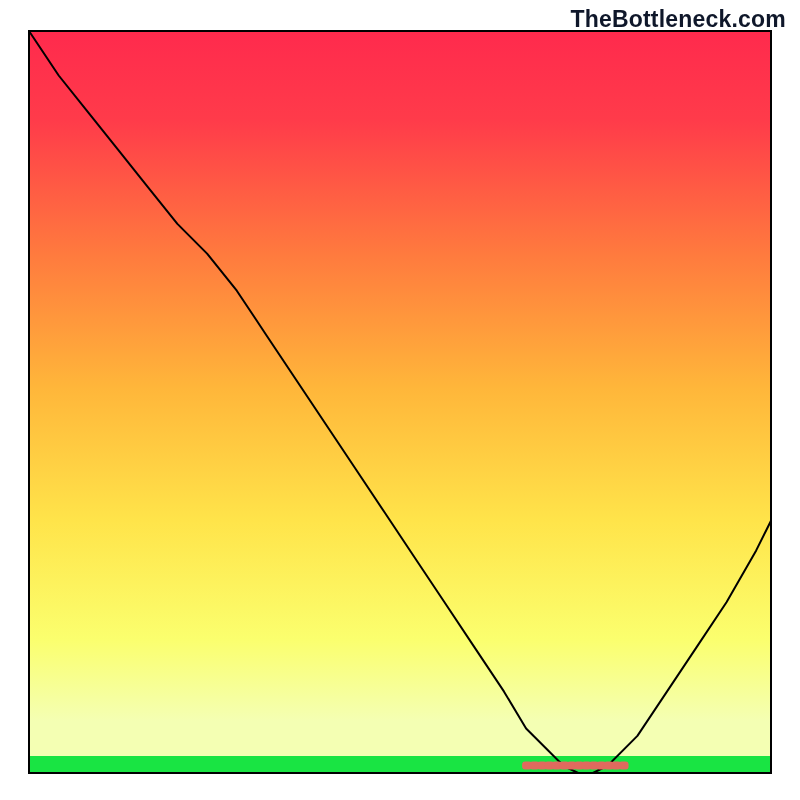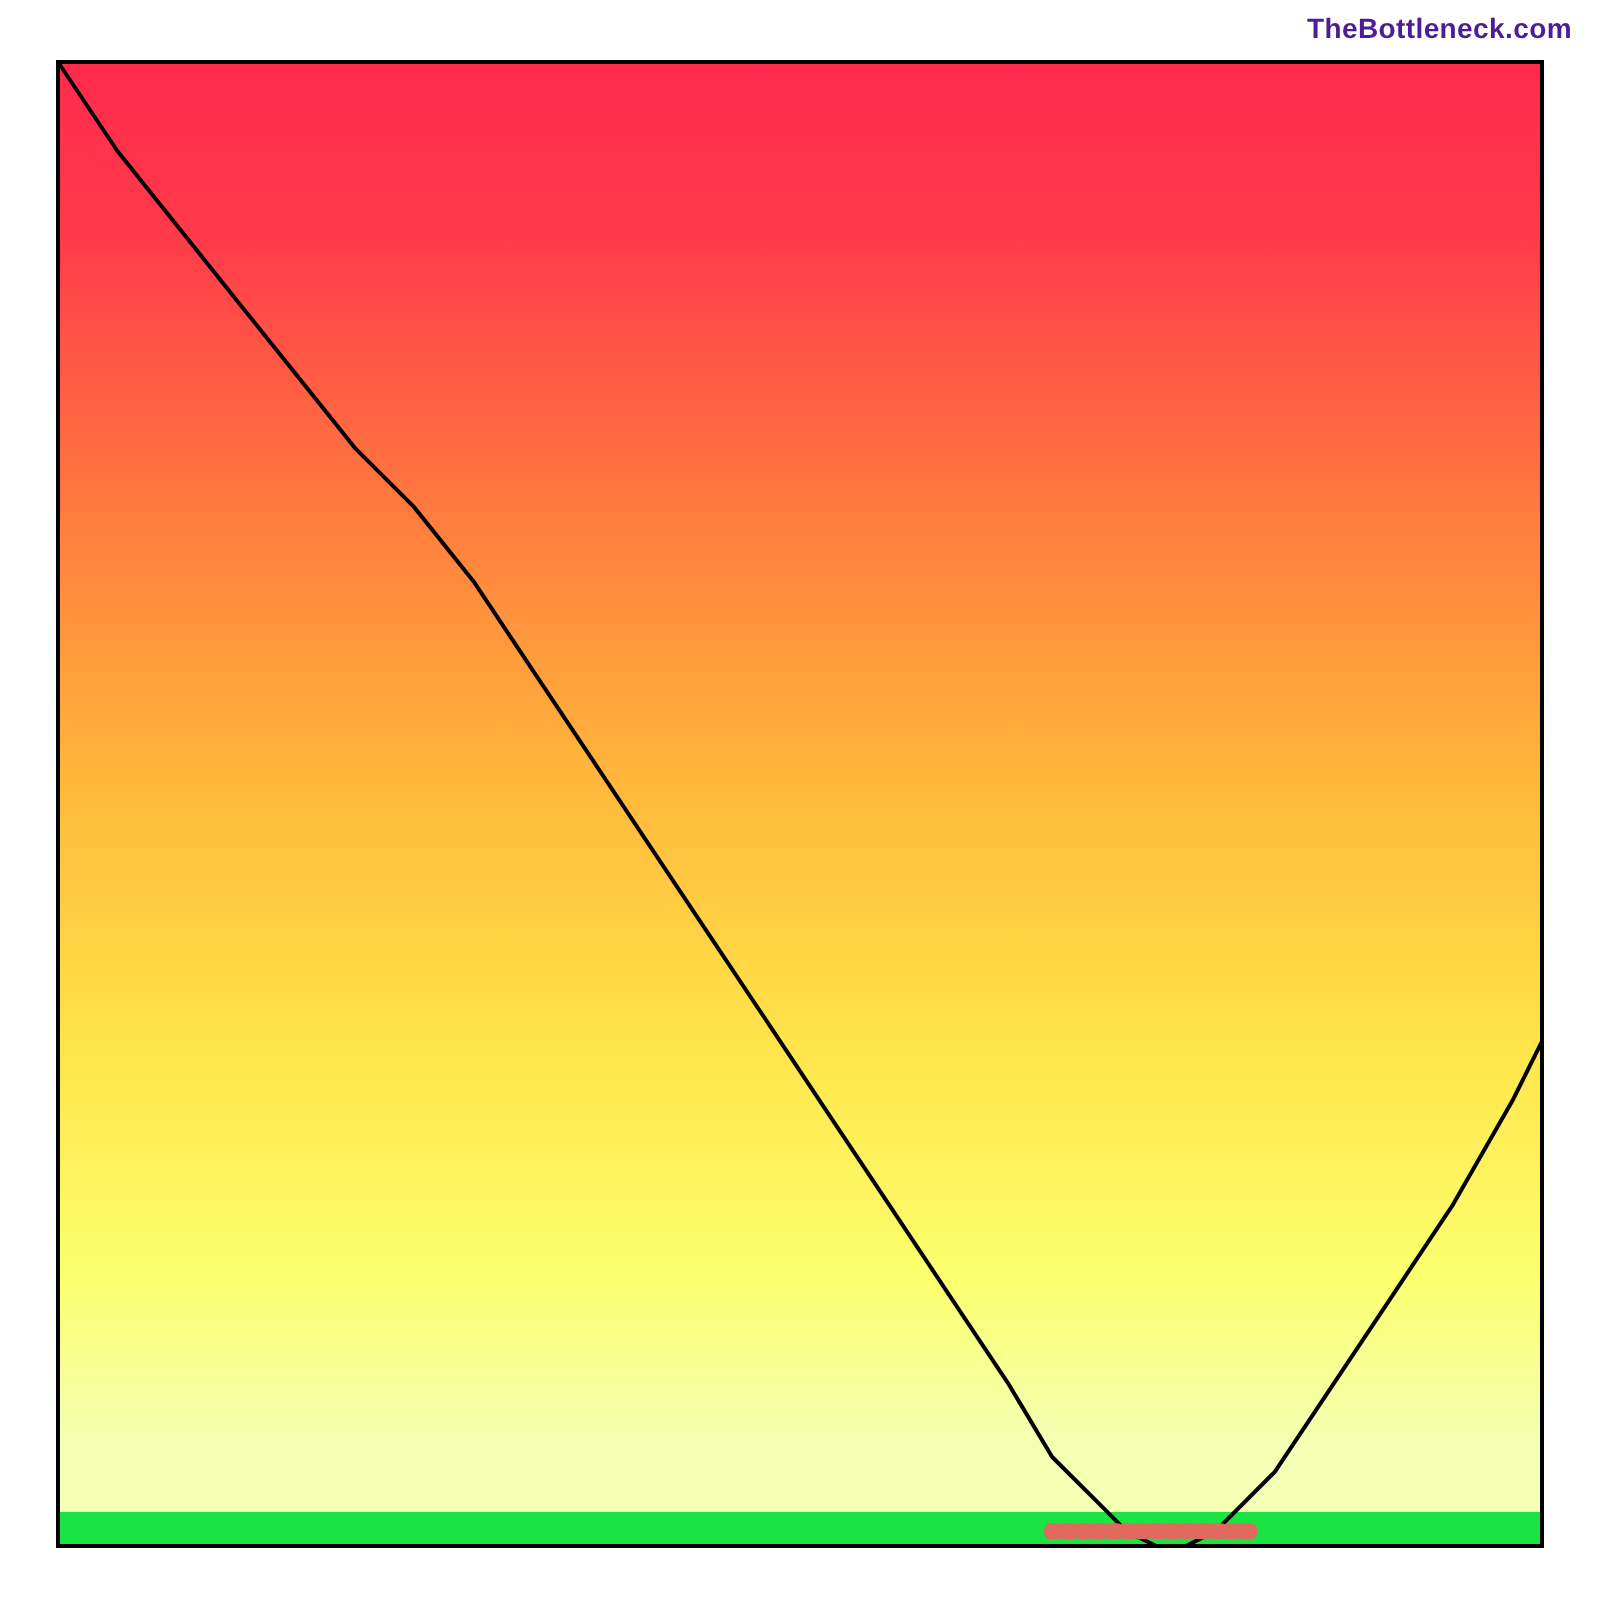--- a/index.html
+++ b/index.html
@@ -13,23 +13,23 @@
   }
   .chart-wrap {
     position: relative;
     width: 800px;
     height: 800px;
   }
   .attribution {
     position: absolute;
     top: 6px;
     right: 14px;
-    font-size: 14px;
+    font-size: 23px;
     font-weight: 600;
-    color: #4c1d95;
+    color: #0f172a;
     letter-spacing: 0.2px;
   }
   svg.plot {
     position: absolute;
     left: 28px;
     top: 30px;
     width: 744px;
     height: 744px;
   }
   .frame {

